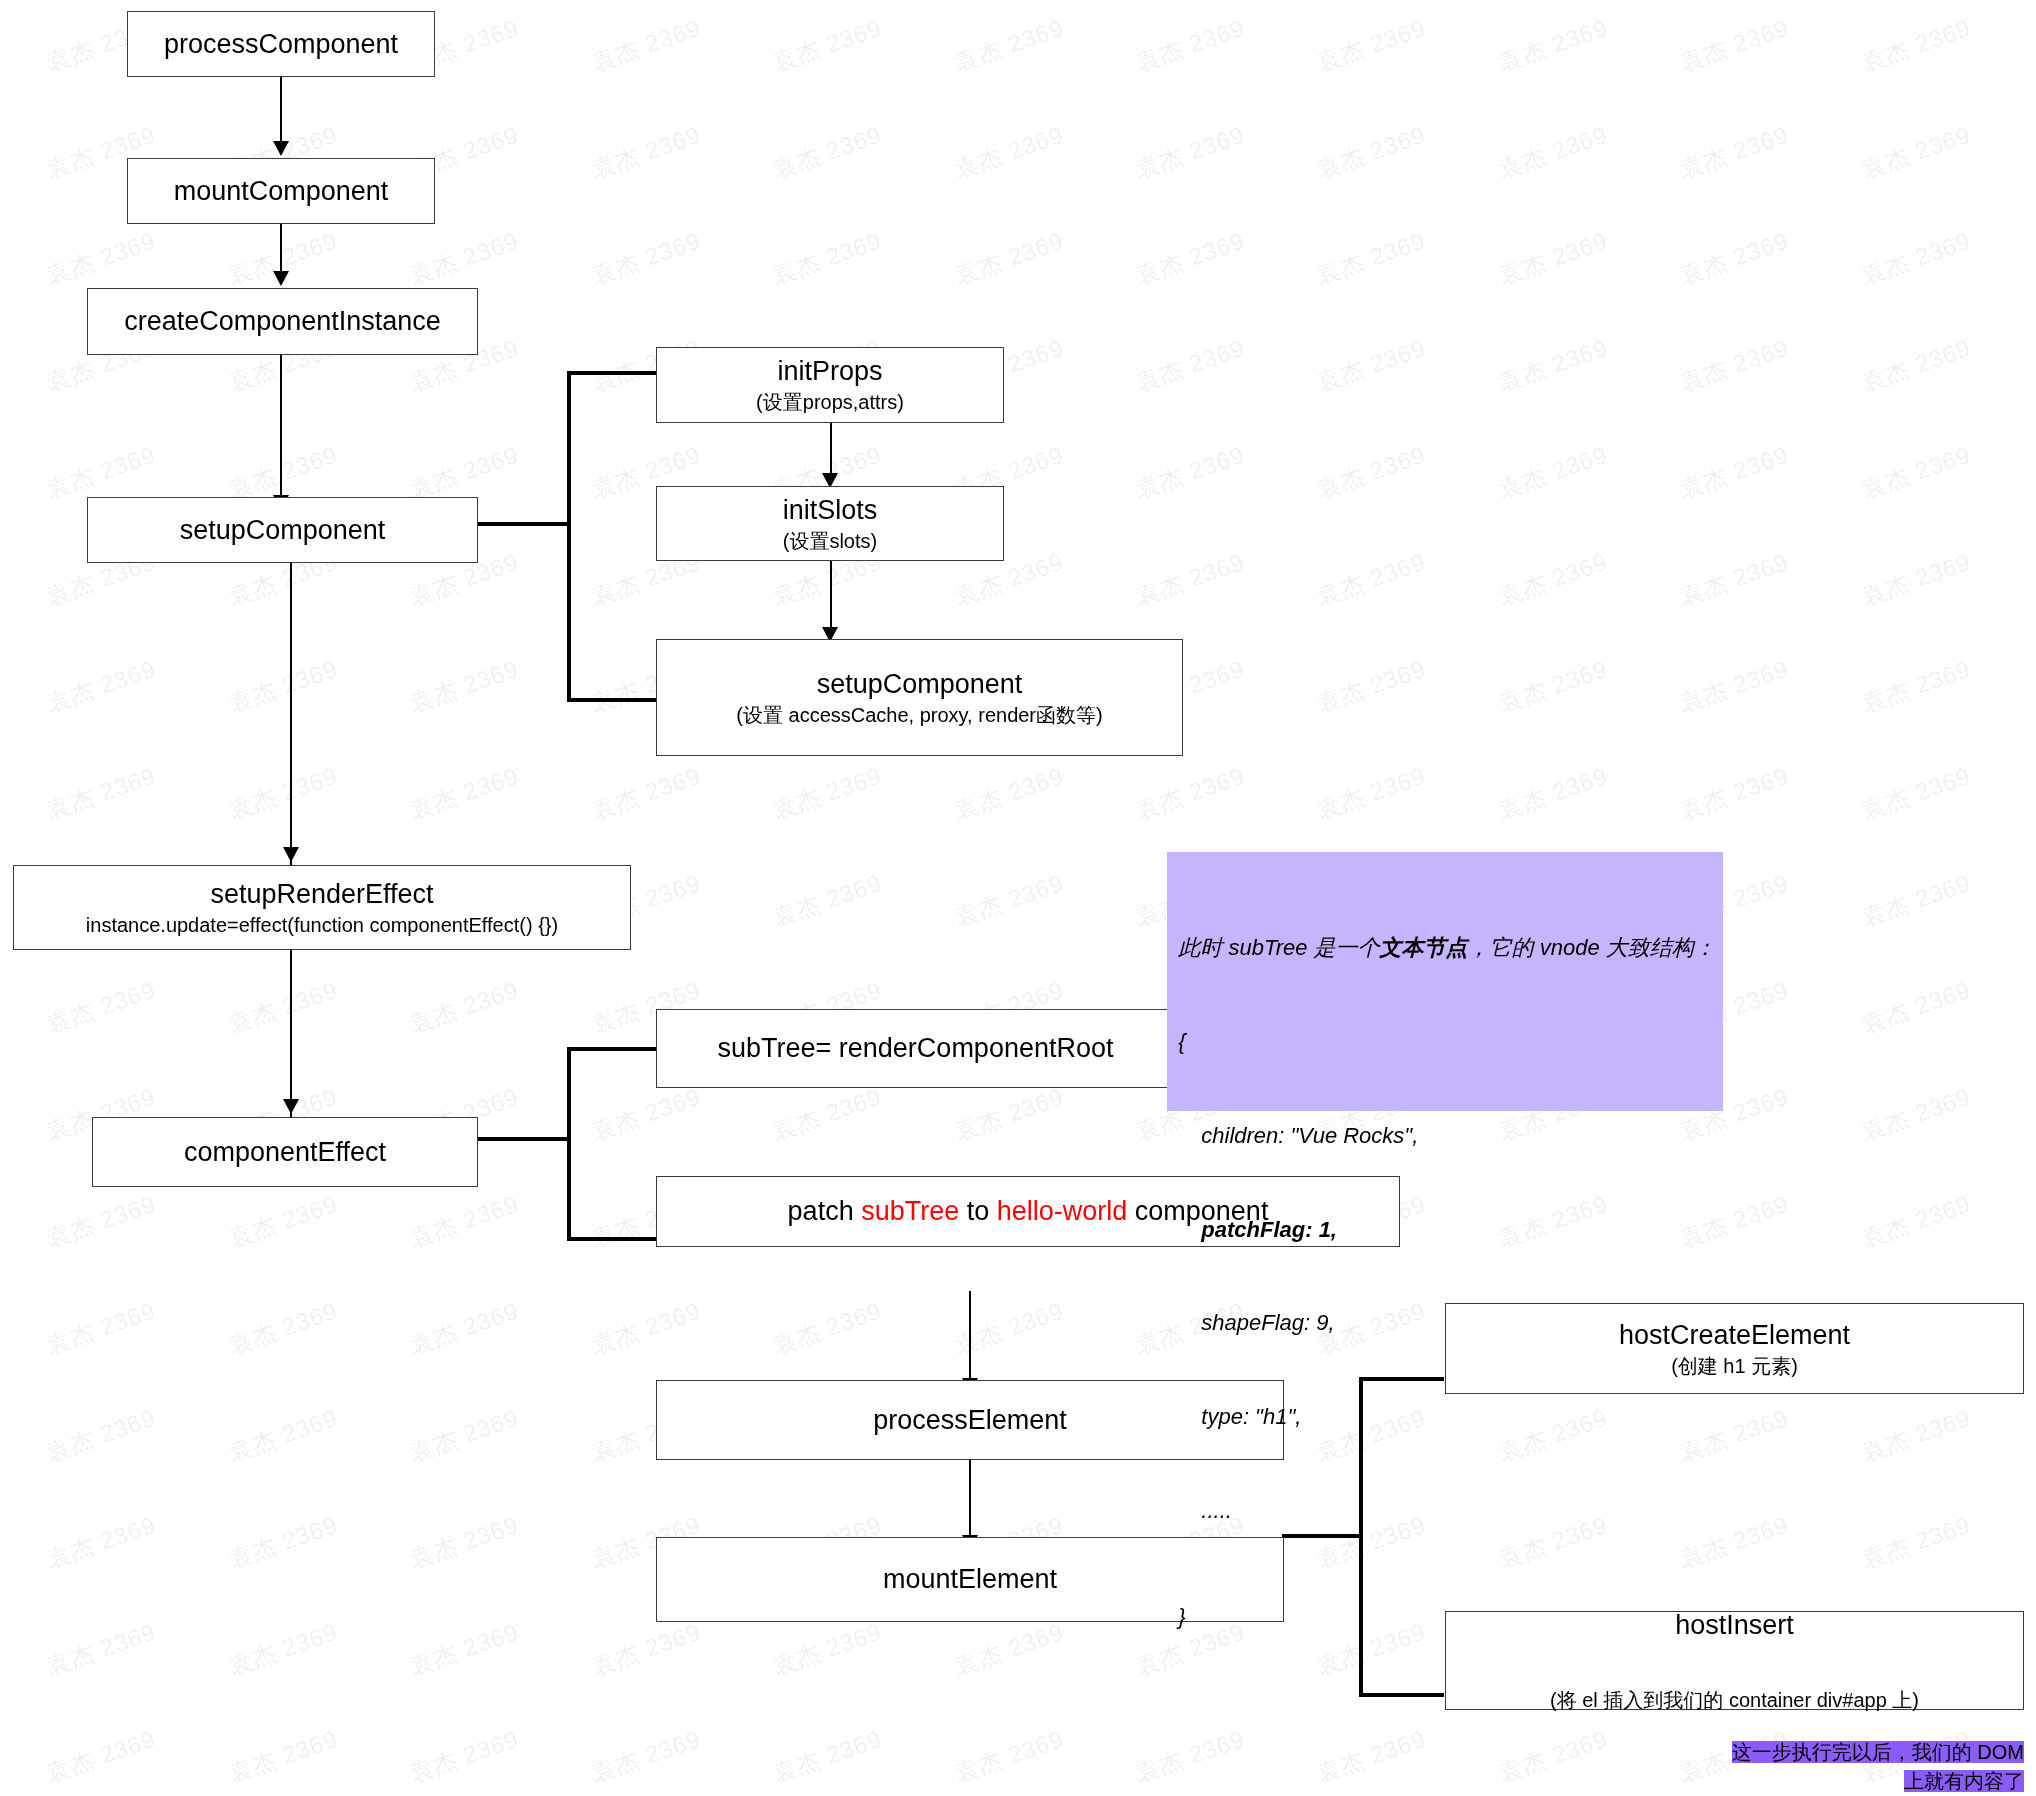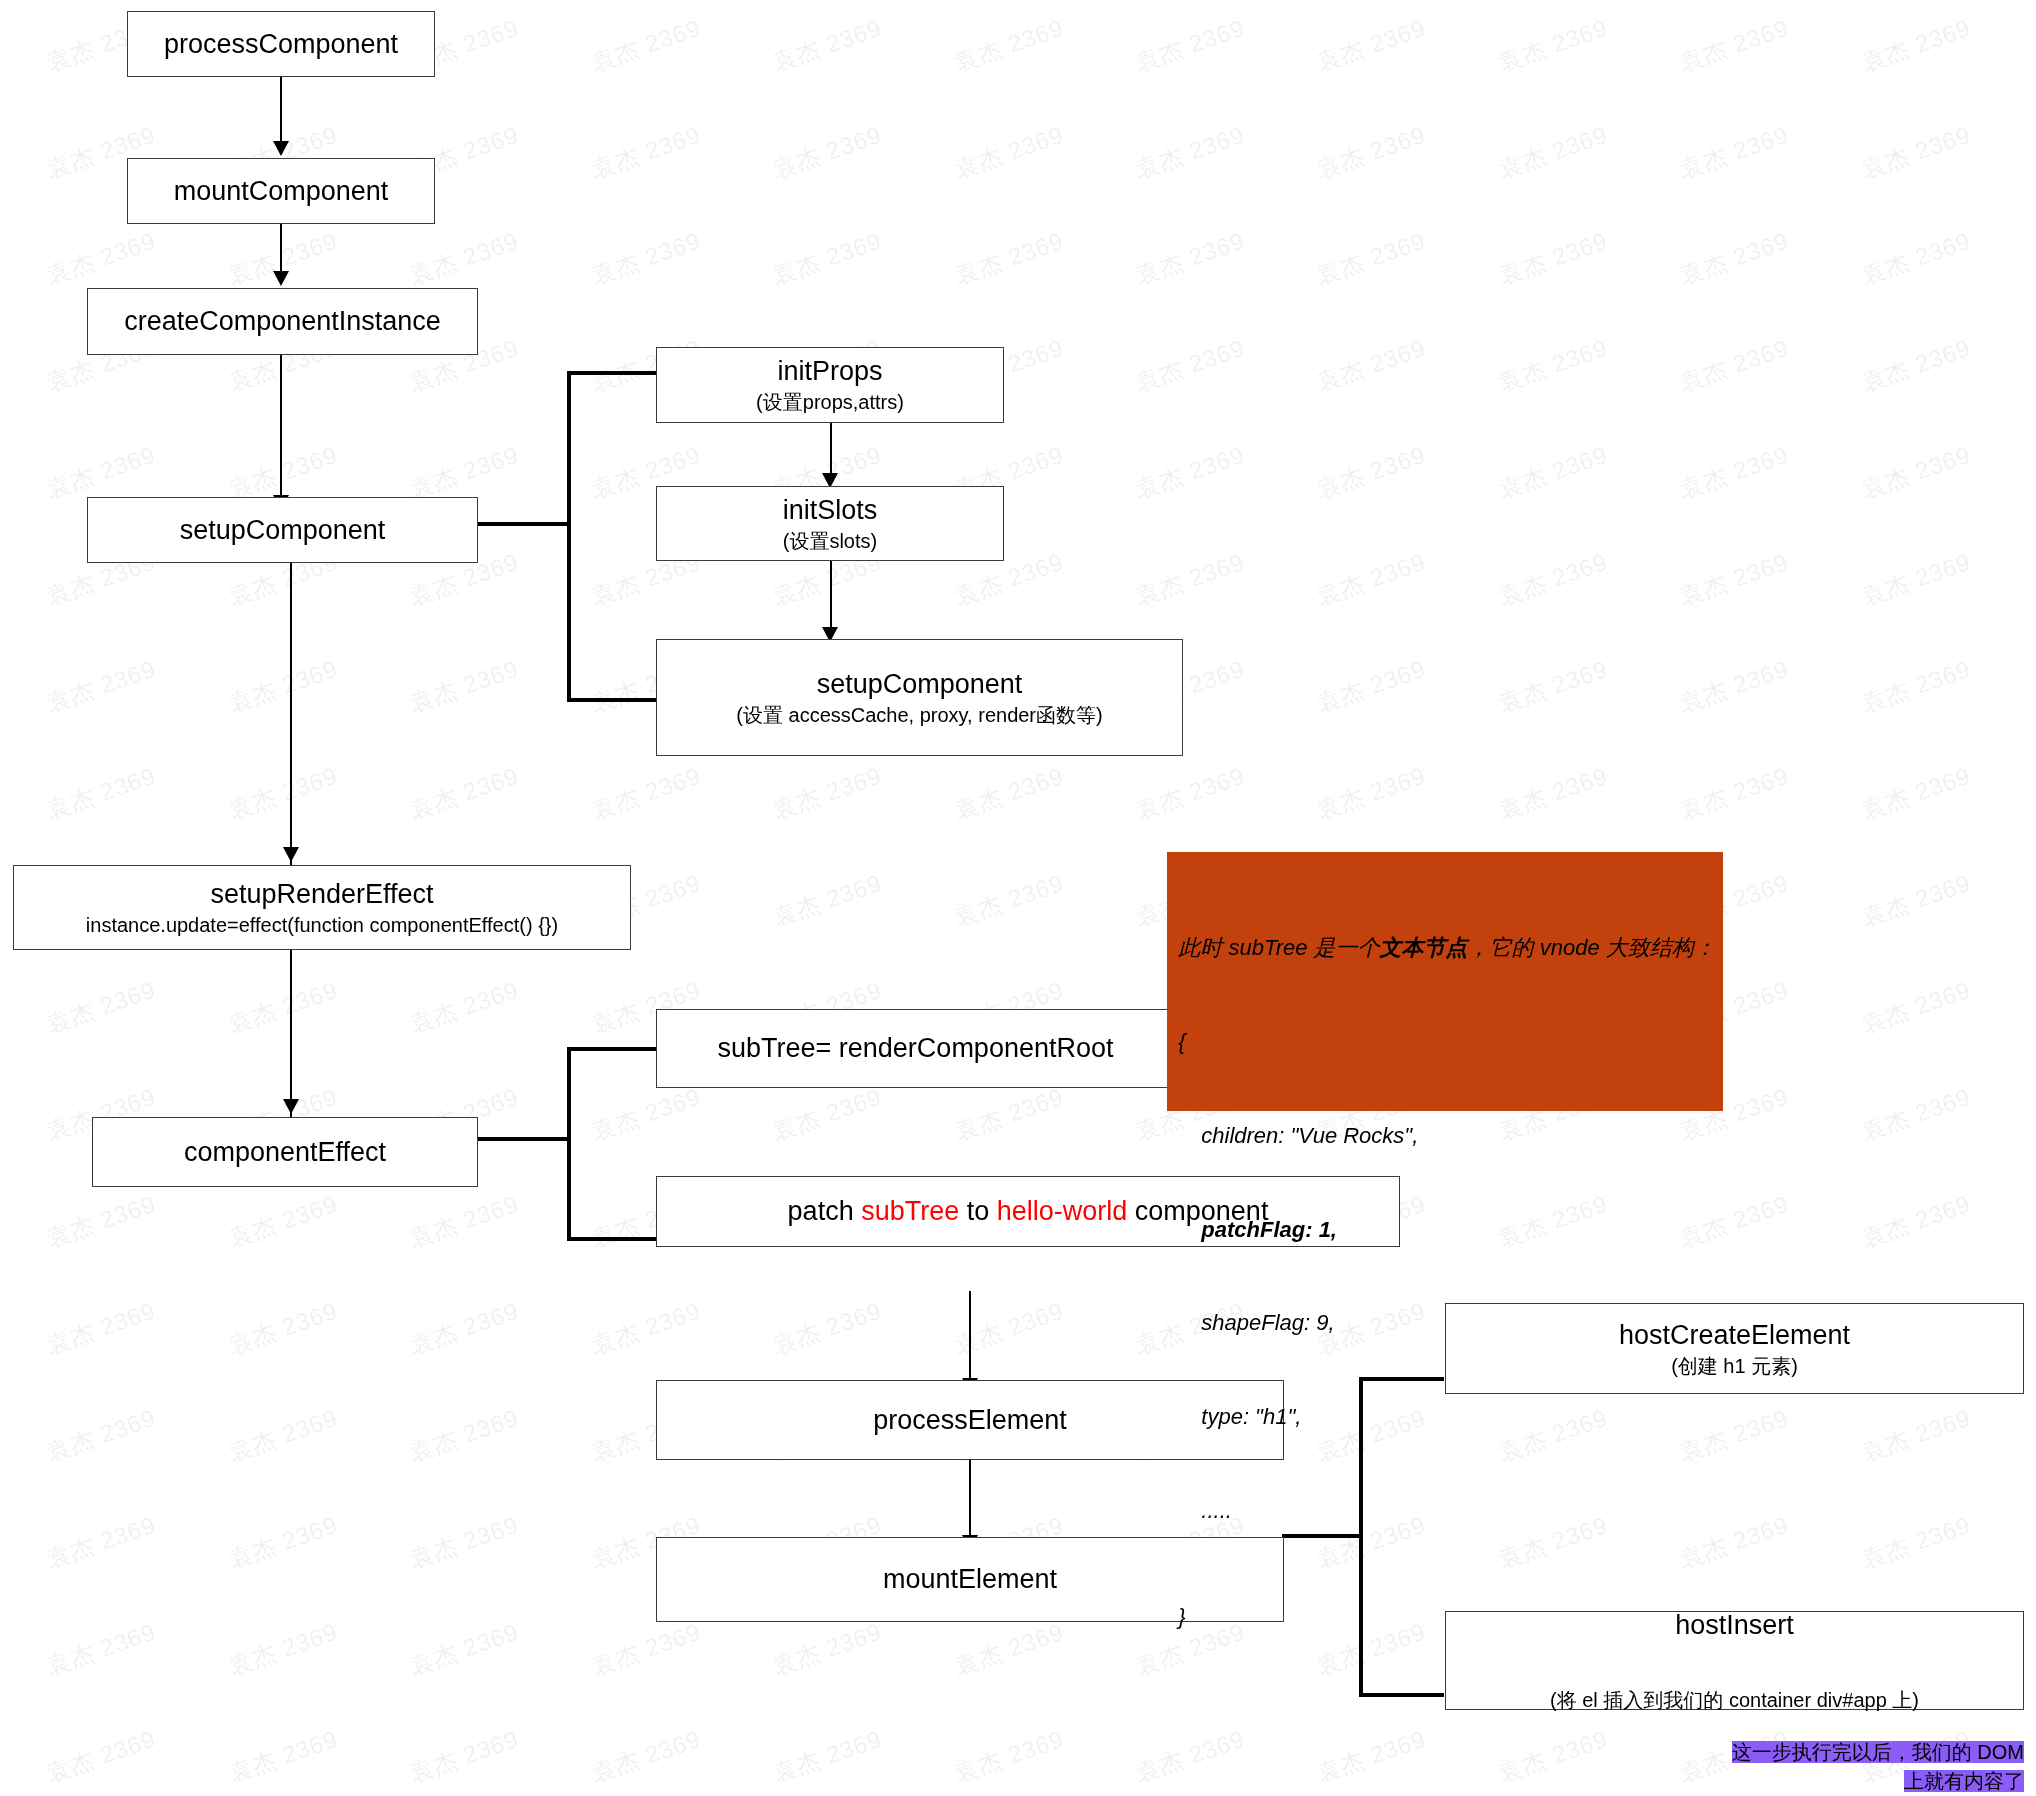--- a/index.html
+++ b/index.html
@@ -75,21 +75,21 @@
     width:0;height:0;
     border-left:8px solid transparent;
     border-right:8px solid transparent;
     border-top:15.4px solid #000;
     z-index:3;
   }
 
   
   .note-green{
     position:absolute;
-    background:#c2410c;
+    background:#c4b5fd;
     z-index:3;
     box-sizing:border-box;
     font-style:italic;
     font-size:22px;
     line-height:1.42;
     color:#000;
     padding:18px 14.6px 11.3px 11.3px;
     white-space:pre;
   }
   .note-green .b{font-weight:bold;font-style:italic;}

